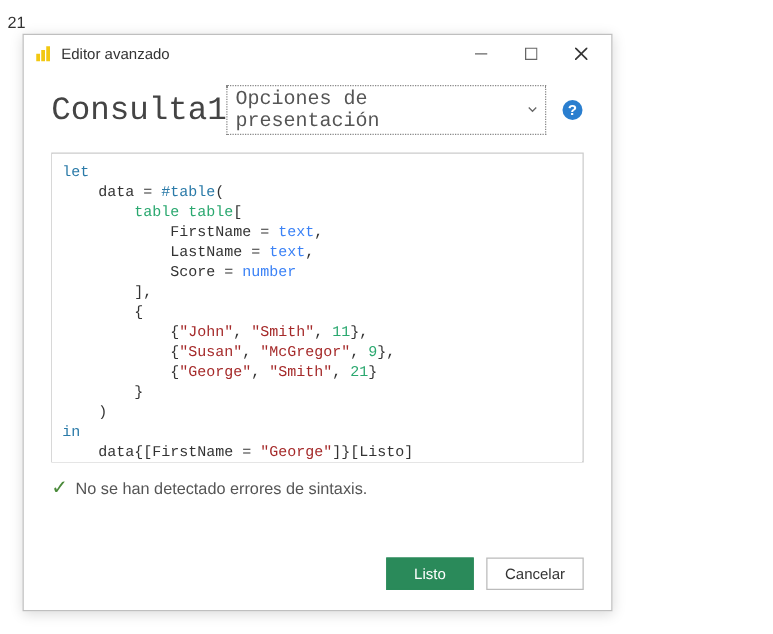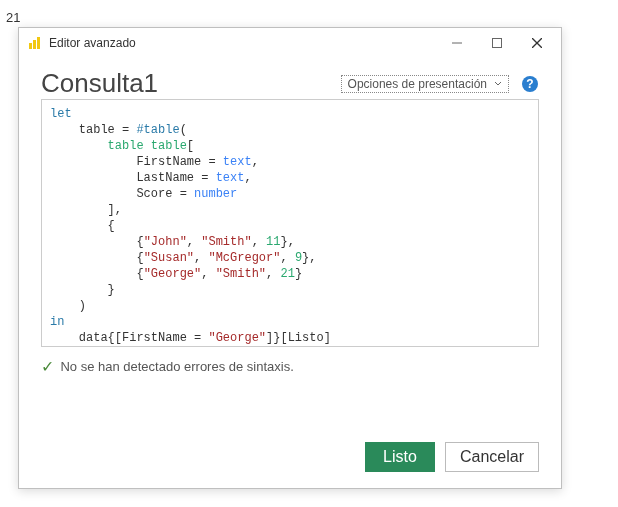--- a/index.html
+++ b/index.html
@@ -15,21 +15,21 @@
     position: relative;
     padding: 4px 6px;
   }
   .caption-21 {
     font-size: 13px;
     color: #333;
     margin: 6px 0 2px 0;
   }
   .dialog {
     border: 1px solid #bfbfbf;
-    width: 544px;
+    width: 472px;
     min-height: 462px;
     margin-left: 12px;
     background: #fff;
     box-shadow: 0 2px 10px rgba(0,0,0,0.15);
     display: flex;
     flex-direction: column;
   }
   .titlebar {
     display: flex;
     align-items: center;
@@ -54,35 +54,37 @@
   }
   .content {
     padding: 10px 22px 16px 22px;
     display: flex;
     flex-direction: column;
     flex: 1;
   }
   .header-row {
     display: flex;
     align-items: center;
+    margin-bottom: 14px;
+    font-family: Liberation Mono, monospace;
   }
   .query-title {
     font-size: 26px;
     font-weight: 300;
     color: #444;
     flex: 1;
   }
   .display-opts {
     border: 1px dotted #888;
     padding: 1px 6px;
-    font-size: 12px;
+    font-size: 16px;
     color: #555;
     display: flex;
     align-items: center;
-    gap: 7px;
+    gap: 18px;
   }
   .help-icon {
     width: 18px; height: 18px;
     margin-left: 12px;
     display: flex; align-items: center; justify-content: center;
   }
   .code-area {
     border: 1px solid #ccc;
     height: 248px;
     overflow: auto;
@@ -111,21 +113,21 @@
   .btn-row {
     display: flex;
     justify-content: flex-end;
     gap: 10px;
     margin-top: auto;
     padding-top: 18px;
   }
   .btn {
     min-width: 70px;
     padding: 5px 14px;
-    font-size: 16px;
+    font-size: 12px;
     border: 1px solid #bbb;
     background: #fff;
     color: #333;
     text-align: center;
     cursor: pointer;
   }
   .btn-primary {
     background: #2a8a5a;
     border-color: #2a8a5a;
     color: #fff;
@@ -181,21 +183,21 @@
         </div>
         <span class="help-icon">
           <svg width="18" height="18" viewBox="0 0 18 18">
               <circle cx="9" cy="9" r="8" fill="#2a7ecf"></circle>
               <text x="9" y="13" text-anchor="middle" font-size="12" font-weight="bold" fill="#fff">?</text>
             </svg>
         </span>
       </div>
 
       <div class="code-area"><span class="kw">let</span>
-    <span>table = </span><span class="kw">#table</span>(
+    <span>data = </span><span class="kw">#table</span>(
         <span class="kw2">table</span> <span class="kw2">table</span>[
             <span>FirstName = </span><span class="ty">text</span>,
             <span>LastName = </span><span class="ty">text</span>,
             <span>Score = </span><span class="ty">number</span>
         ],
         {
             {<span class="str">"John"</span>, <span class="str">"Smith"</span>, <span class="num">11</span>},
             {<span class="str">"Susan"</span>, <span class="str">"McGregor"</span>, <span class="num">9</span>},
             {<span class="str">"George"</span>, <span class="str">"Smith"</span>, <span class="num">21</span>}
         }

